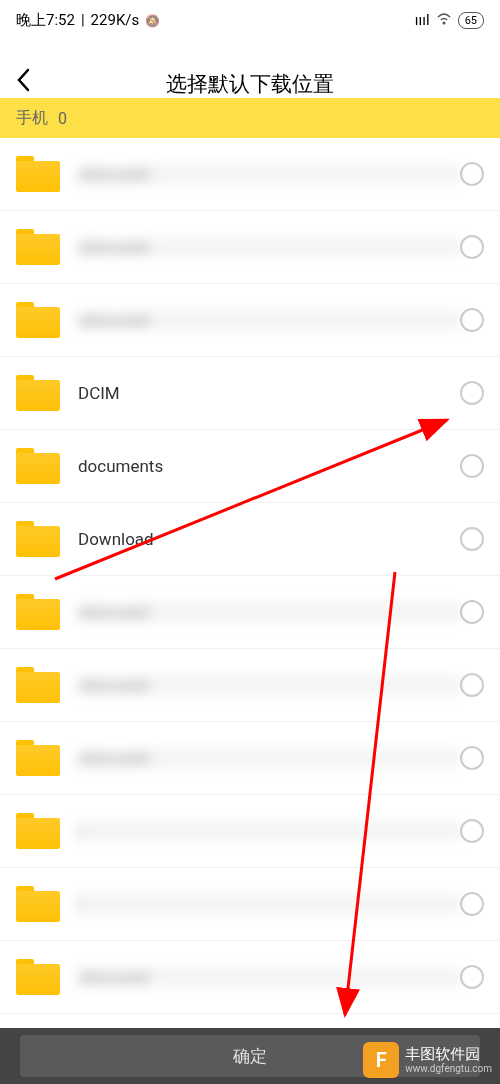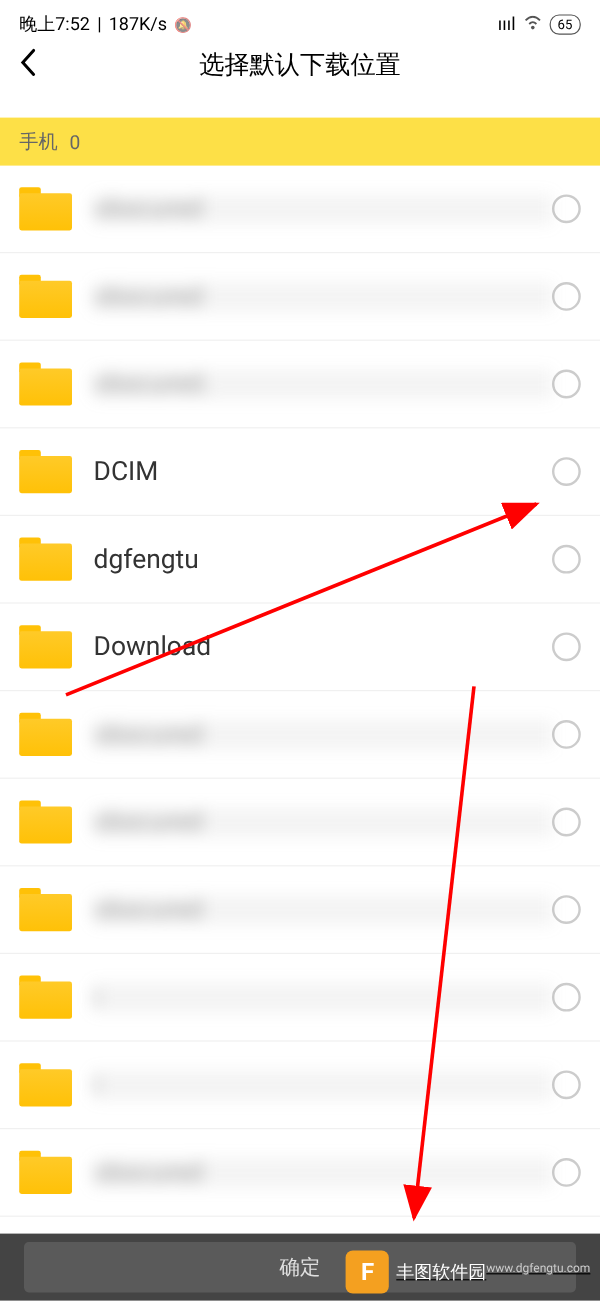--- a/index.html
+++ b/index.html
@@ -26,21 +26,21 @@
     .battery {
       border: 1px solid #555;
       border-radius: 8px;
       padding: 1px 6px;
       font-size: 11px;
       text-align: center;
     }
     .header {
       height: 58px;
       display: flex;
-      align-items: flex-start;
+      align-items: flex-end;
       padding: 0 16px;
       position: relative;
     }
     .back-btn {
       font-size: 26px;
       color: #000;
       width: 30px;
     }
     .header-title {
       position: absolute;
@@ -93,21 +93,21 @@
       position: absolute;
       top: 5px;
       left: 0;
       width: 44px;
       height: 31px;
       background: linear-gradient(to bottom, #ffca28, #ffc107);
       border-radius: 2px;
     }
     .folder-name {
       flex: 1;
-      font-size: 22px;
+      font-size: 17px;
       color: #333;
     }
     .folder-name.blurred {
       filter: blur(6px);
       background: rgba(150,150,150,0.1);
       color: rgba(100,100,100,0.6);
     }
     .radio {
       width: 24px;
       height: 24px;
@@ -161,35 +161,34 @@
       border-radius: 6px;
       display: flex;
       align-items: center;
       justify-content: center;
       color: #fff;
       font-weight: bold;
       font-size: 20px;
     }
     .watermark-text {
       display: flex;
-      flex-direction: row;
+      flex-direction: column;
       line-height: 1.1;
-      text-decoration: underline;
     }
     .watermark-name { font-size: 15px; color: #fff; font-weight: 500; }
     .watermark-url { font-size: 10px; color: #ccc; }
   </style>
 </head>
 <body>
 
 <div class="status-bar">
   <div class="status-left">
     <span>晚上7:52</span>
     <span>|</span>
-    <span>187K/s</span>
+    <span>229K/s</span>
     <span class="bell-icon"></span>
   </div>
   <div class="status-right">
     <span>ıııl</span>
     <span>
       <svg width="16" height="12" viewBox="0 0 16 12">
           <path d="M8 10 L8 10 M5 7 Q8 4 11 7 M2 4 Q8 -2 14 4" stroke="#555" stroke-width="1.5" fill="none"></path>
           <circle cx="8" cy="10" r="1.5" fill="#555"></circle>
         </svg>
     </span>
@@ -227,21 +226,21 @@
       <div class="folder-name blurred">obscured.</div>
       <div class="radio"></div>
     </div>
     <div class="folder-item">
       <div class="folder-icon"></div>
       <div class="folder-name">DCIM</div>
       <div class="radio"></div>
     </div>
     <div class="folder-item">
       <div class="folder-icon"></div>
-      <div class="folder-name">dgfengtu</div>
+      <div class="folder-name">documents</div>
       <div class="radio"></div>
     </div>
     <div class="folder-item">
       <div class="folder-icon"></div>
       <div class="folder-name">Download</div>
       <div class="radio"></div>
     </div>
     <div class="folder-item">
       <div class="folder-icon"></div>
       <div class="folder-name blurred">obscured</div>

